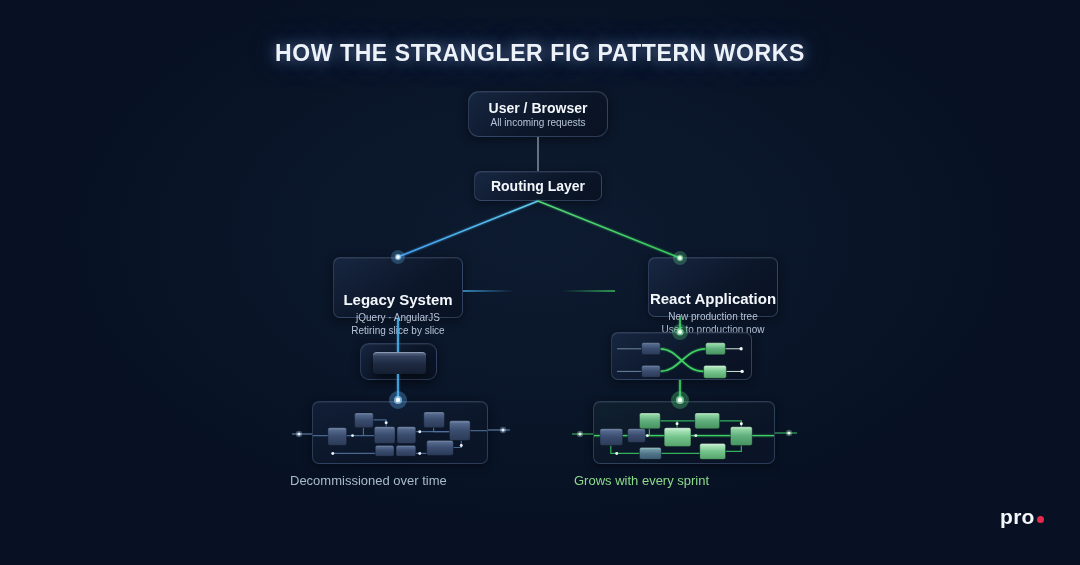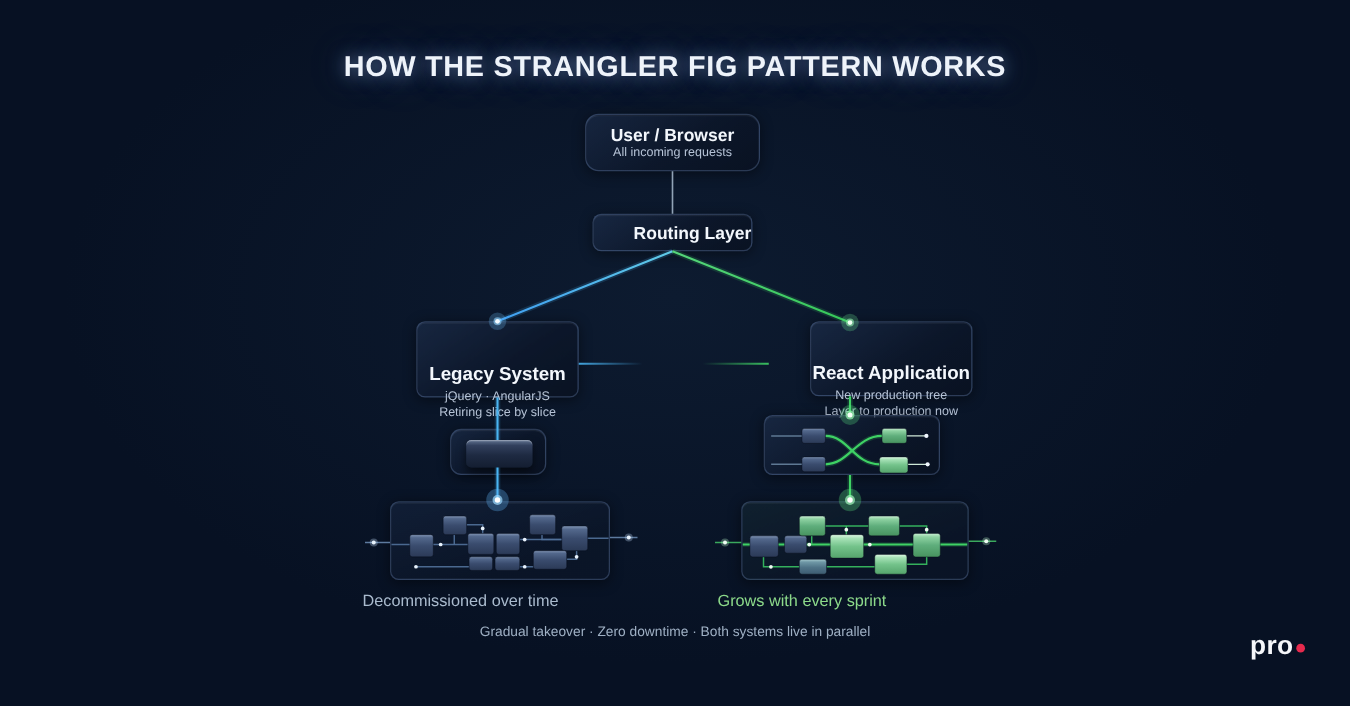--- a/index.html
+++ b/index.html
@@ -21,21 +21,21 @@
     position:absolute; z-index:2; box-sizing:border-box;
     background:linear-gradient(145deg, rgba(44,64,100,.38) 0%, rgba(13,23,42,.72) 55%, rgba(9,17,32,.8) 100%);
     border:1px solid rgba(132,164,214,.27);
     border-radius:7px;
     box-shadow:0 2px 10px rgba(0,0,0,.45), inset 0 1px 0 rgba(255,255,255,.06);
   }
   .node { text-align:center; }
   .node-title { font-weight:700; color:#f3f7fc; font-size:14px; }
   .node-sub { font-size:10px; color:var(--muted_text,#b6c3d6); line-height:13px; }
   .node-user { left:468px; top:91px; width:140px; height:46px; padding-top:8px;border-radius:11px; }
-  .node-routing { left:474px; top:171px; width:128px; height:30px; display:flex; align-items:center; justify-content:flex-end; }
+  .node-routing { left:474px; top:171px; width:128px; height:30px; display:flex; align-items:center; justify-content:center; }
   .node-legacy { left:333px; top:257px; width:130px; height:61px; padding-top:9px; }
   .node-react { left:648px; top:257px; width:130px; height:60px; padding-top:8px; }
   .node-legacy .node-title, .node-react .node-title { font-size:15px; margin-bottom:3px;margin-top:24px; }
   .panel-monolith { left:360px; top:343px; width:77px; height:37px; border-radius:9px; }
   .slab {
     position:absolute; left:12px; top:8px; width:53px; height:22px; border-radius:4px;
     background:linear-gradient(180deg,#627492 0%, #32405d 20%, #1e2a42 55%, #141e31 100%);
     box-shadow:0 4px 8px rgba(0,0,0,.55), inset 0 1px 0 rgba(255,255,255,.3);
   }
   .panel-crossing { left:611px; top:332px; width:141px; height:48px; }
@@ -180,21 +180,21 @@
 
   <div class="card node node-legacy">
     <div class="node-title">Legacy System</div>
     <div class="node-sub">jQuery · AngularJS</div>
     <div class="node-sub">Retiring slice by slice</div>
   </div>
 
   <div class="card node node-react">
     <div class="node-title">React Application</div>
     <div class="node-sub">New production tree</div>
-    <div class="node-sub">Layer to production now</div>
+    <div class="node-sub">User to production now</div>
   </div>
 
   <div class="card panel-monolith">
     <div class="slab"></div>
   </div>
 
   <div class="card panel-crossing">
     <svg viewBox="0 0 141 48">
       <path d="M5,16 H30" stroke="#5e7893" stroke-width="1.2" fill="none"></path>
       <path d="M5,39 H30" stroke="#5e7893" stroke-width="1.2" fill="none"></path>
@@ -273,20 +273,19 @@
           <circle cx="84" cy="22" r="1.5"></circle>
           <circle cx="23" cy="52" r="1.5"></circle>
         <circle cx="103" cy="34" r="1.5"></circle>
           <circle cx="149" cy="22" r="1.5"></circle>
       </g>
     </svg>
   </div>
 
   <div class="caption caption-legacy">Decommissioned over time</div>
   <div class="caption caption-react">Grows with every sprint</div>
-  <div class="footer-note">Gradual takeover · Zero downtime · Both systems live in parallel</div>
 
   <div class="logo">
     <span class="logo-text">pro</span>
     <span class="logo-dot"></span>
   </div>
 
 </div>
 
 </body></html>

